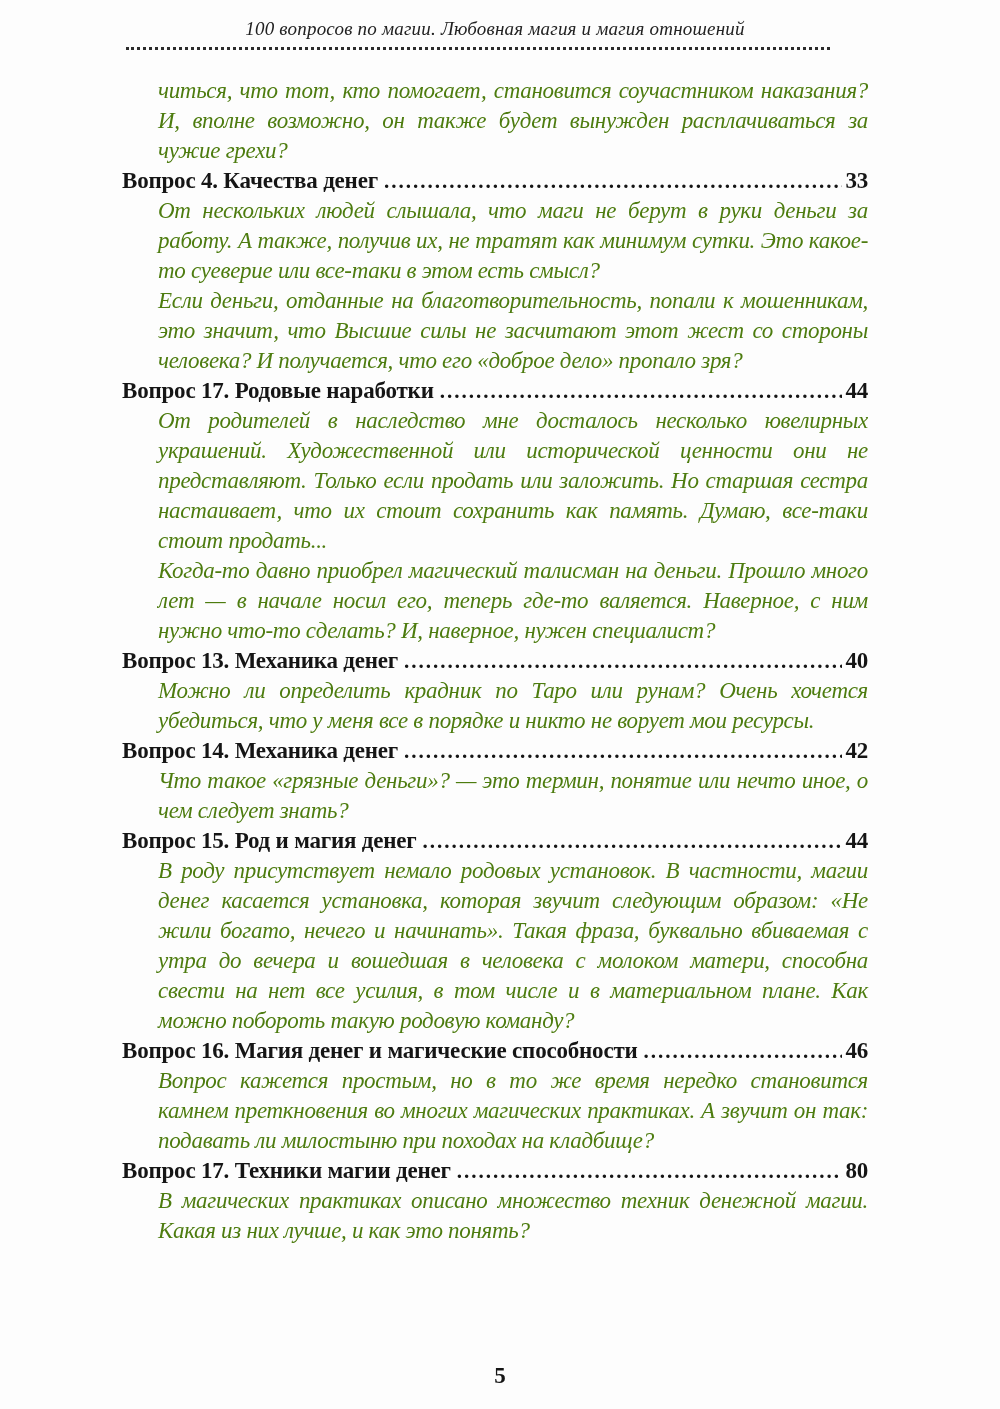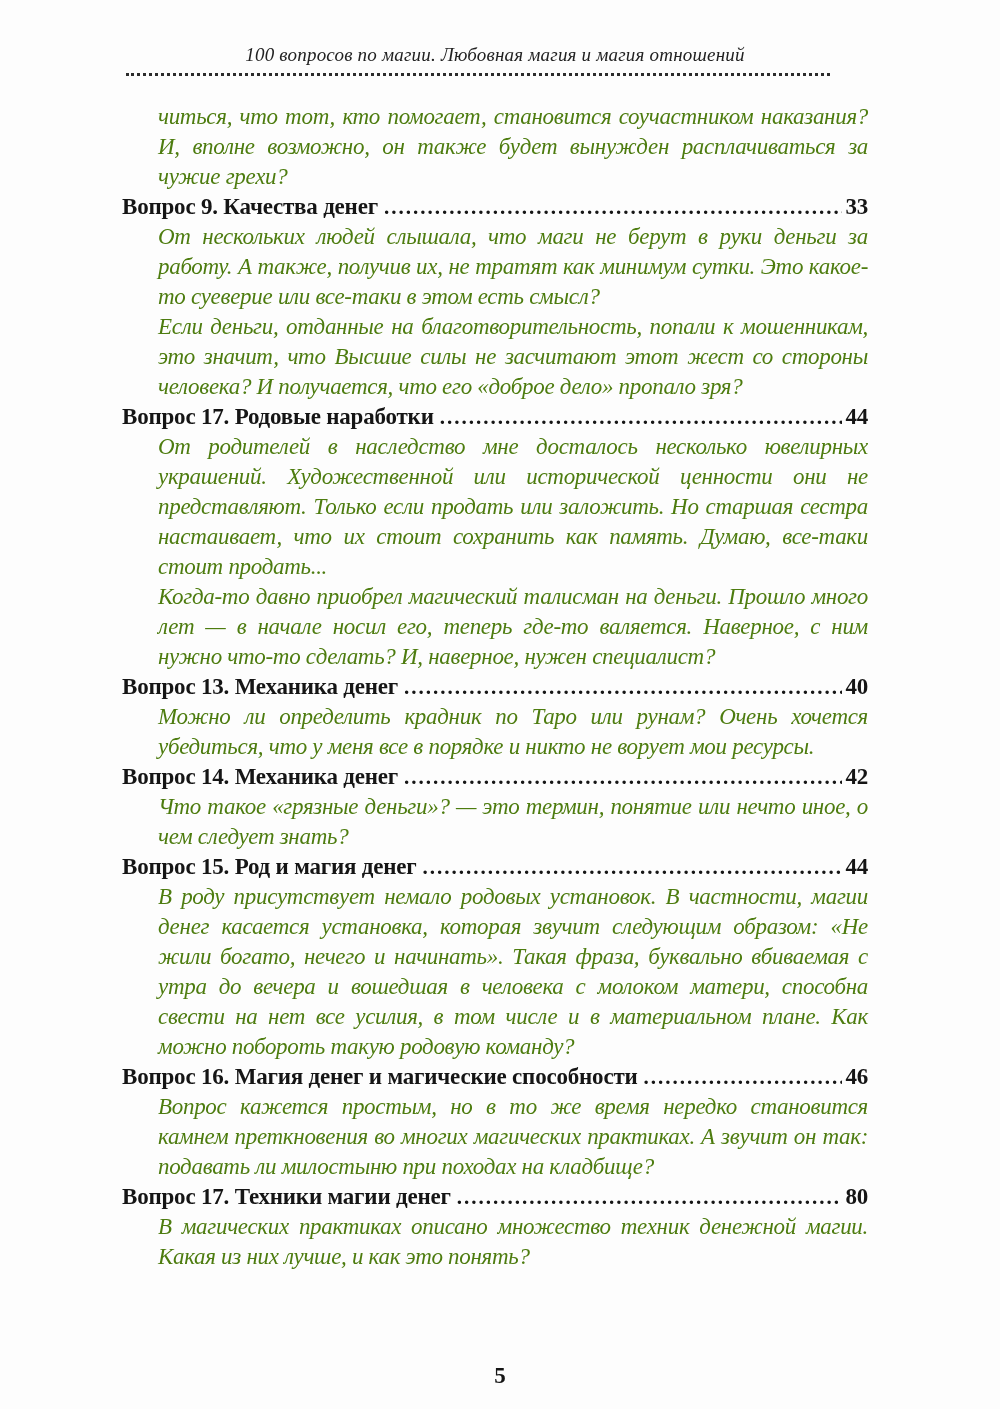--- a/index.html
+++ b/index.html
@@ -7,21 +7,21 @@
   body {
     width: 1000px; height: 1409px;
     font-family: "Liberation Serif", "DejaVu Serif", serif;
     color: #1c1c1c;
     overflow: hidden;
   }
   .page {
     position: relative;
     width: 1000px; height: 1409px;
     background: #fdfdfd;
-    padding: 44px 132px 0 122px;
+    padding: 18px 132px 0 122px;
   }
   
   .running-head {
     text-align: center;
     font-style: italic;
     font-size: 19px;
     line-height: 22px;
     color: #222;
     letter-spacing: 0.2px;
   }
@@ -91,21 +91,21 @@
     <div class="running-head">100 вопросов по магии. Любовная магия и магия отношений</div>
     <div class="dotted-rule"></div>
   </header>
 
   <main class="toc">
 
     <p class="desc">читься, что тот, кто помогает, становится соучастником наказания? И, вполне возможно, он также будет вынужден расплачиваться за чужие грехи?</p>
 
     <section class="entry">
       <div class="entry-heading">
-        <span class="title">Вопрос 9. Качества денег</span>
+        <span class="title">Вопрос 4. Качества денег</span>
         <span class="leader"></span>
         <span class="pageno">33</span>
       </div>
       <p class="desc">От нескольких людей слышала, что маги не берут в руки деньги за работу. А также, получив их, не тратят как минимум сутки. Это какое-то суеверие или все-таки в этом есть смысл?</p>
     </section>
 
     <section class="entry">
       <p class="desc">Если деньги, отданные на благотворительность, попали к мошенникам, это значит, что Высшие силы не засчитают этот жест со стороны человека? И получается, что его «доброе дело» пропало зря?</p>
     </section>
 

